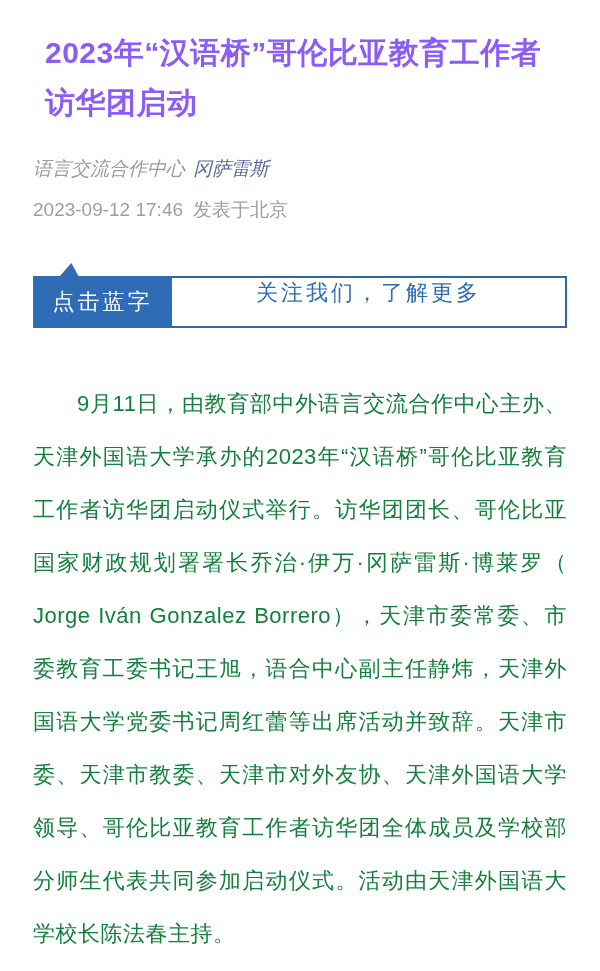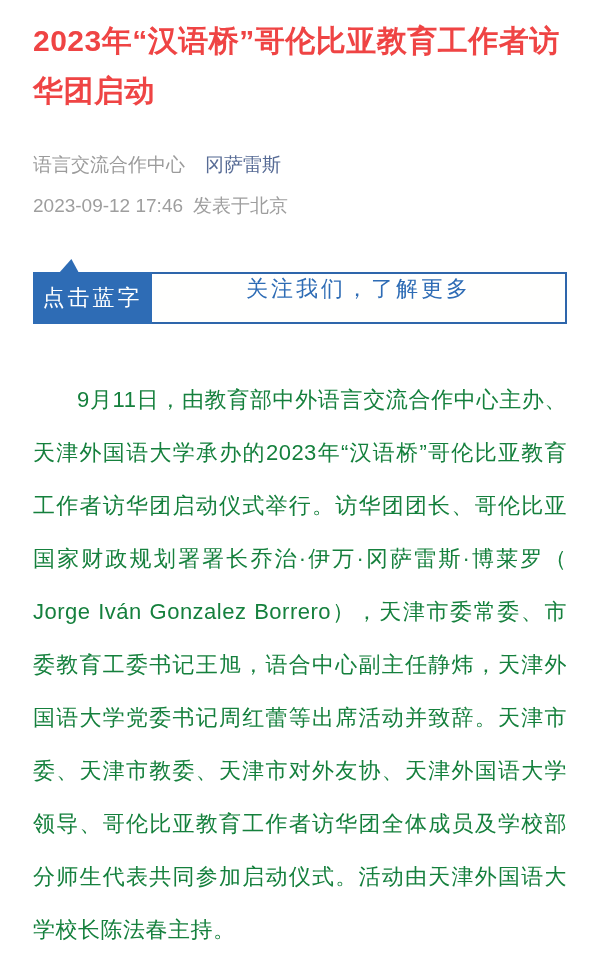--- a/index.html
+++ b/index.html
@@ -13,34 +13,35 @@
     -webkit-font-smoothing: antialiased;
   }
   .article {
     width: 600px;
     min-height: 971px;
     box-sizing: border-box;
     padding: 16px 33px 28px 33px;
     background: #ffffff;
   }
   .page-title {
-    margin: 0;
+    margin: 12px;
     font-size: 30px;
     line-height: 50px;
     font-weight: 700;
-    color: #ef4444;
+    color: #8b5cf6;
     letter-spacing: 0.5px;
   }
   .byline {
-    margin-top: 36px;
+    margin-top: 28px;
     display: flex;
     align-items: baseline;
-    gap: 20px;
+    gap: 8px;
     font-size: 19px;
     line-height: 25px;
+    font-style: italic;
   }
   .author-name { color: #9b9b9b; }
   .account-link {
     color: #576b95;
     text-decoration: none;
     cursor: pointer;
   }
   .meta {
     margin-top: 16px;
     display: flex;
@@ -50,21 +51,21 @@
     color: #9e9e9e;
   }
   .banner {
     margin-top: 54px;
     display: flex;
     height: 52px;
     cursor: pointer;
     position: relative;
   }
   .banner-cta {
-    width: 119px;
+    width: 139px;
     flex: none;
     background: #2e6cb5;
     color: #ffffff;
     font-size: 22px;
     letter-spacing: 3px;
     display: flex;
     align-items: center;
     justify-content: center;
     position: relative;
   }

